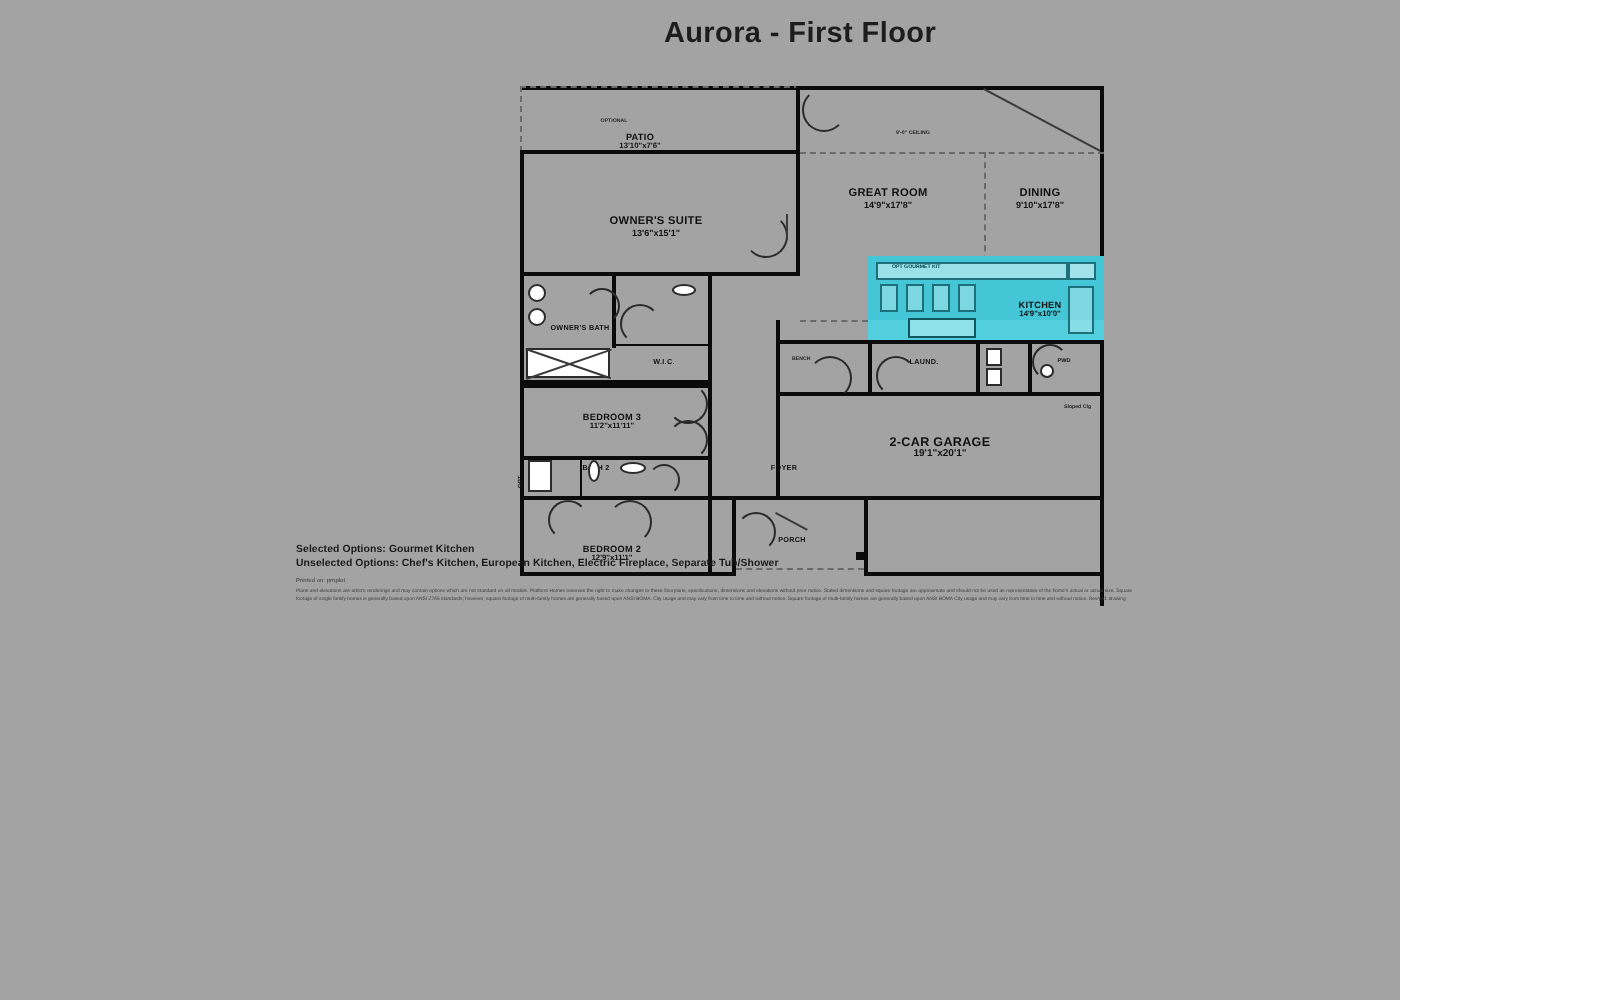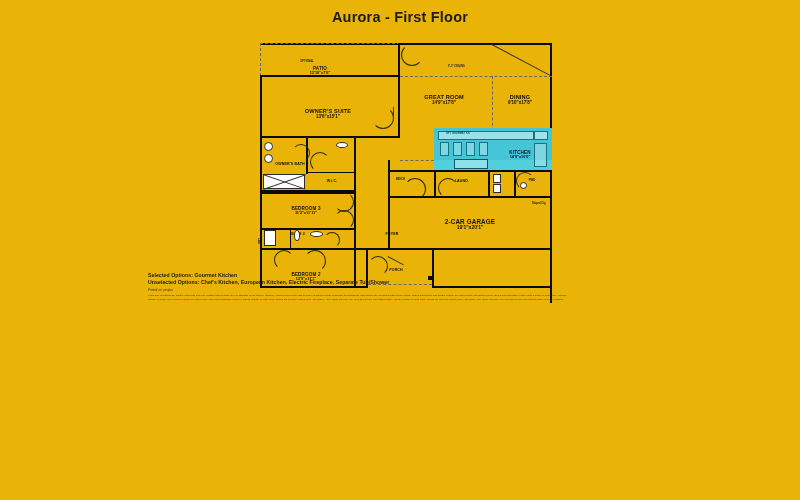--- a/index.html
+++ b/index.html
@@ -5,22 +5,22 @@
   * { box-sizing: border-box; }
   html, body {
     margin: 0; padding: 0;
     width: 800px; height: 500px;
     background: #ffffff;
     font-family: "Liberation Sans", sans-serif;
     overflow: hidden;
   }
   #page {
     position: relative;
-    width: 800px; height: 500px;
-    background: #eab308;
+    width: 700px; height: 500px;
+    background: #a3a3a3;
   }
 
   
   #plan-title {
     position: absolute;
     left: 0; top: 9px;
     width: 800px;
     text-align: center;
     font-size: 14.5px;
     font-weight: bold;

